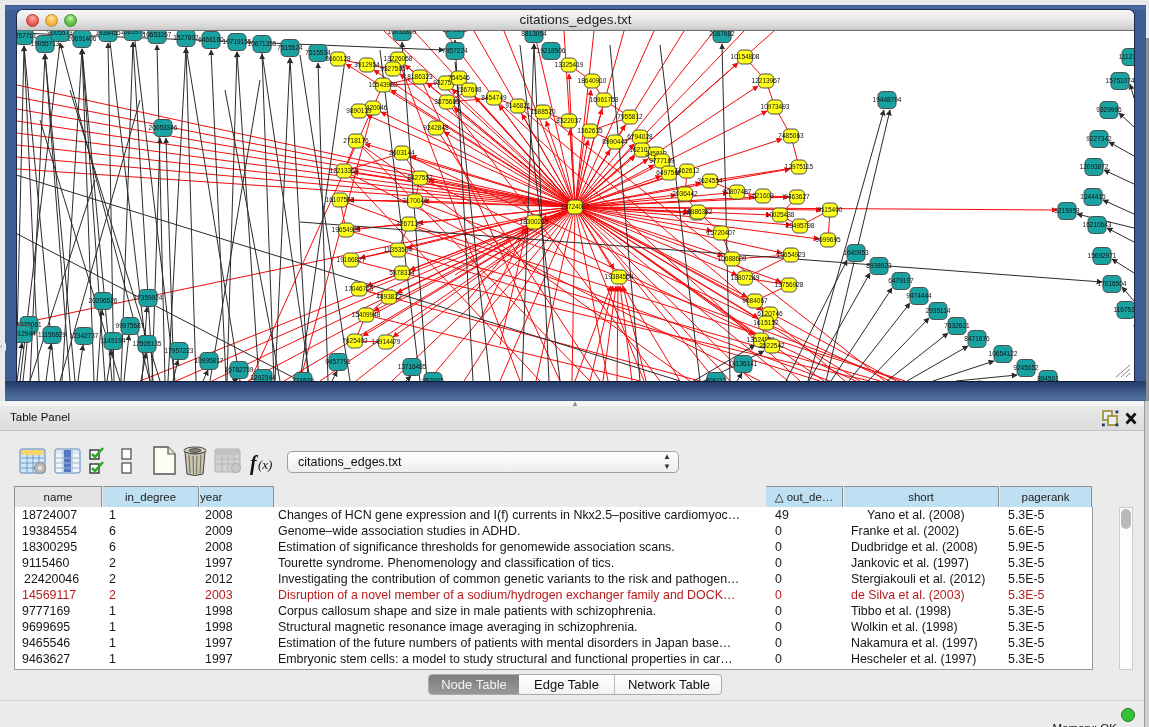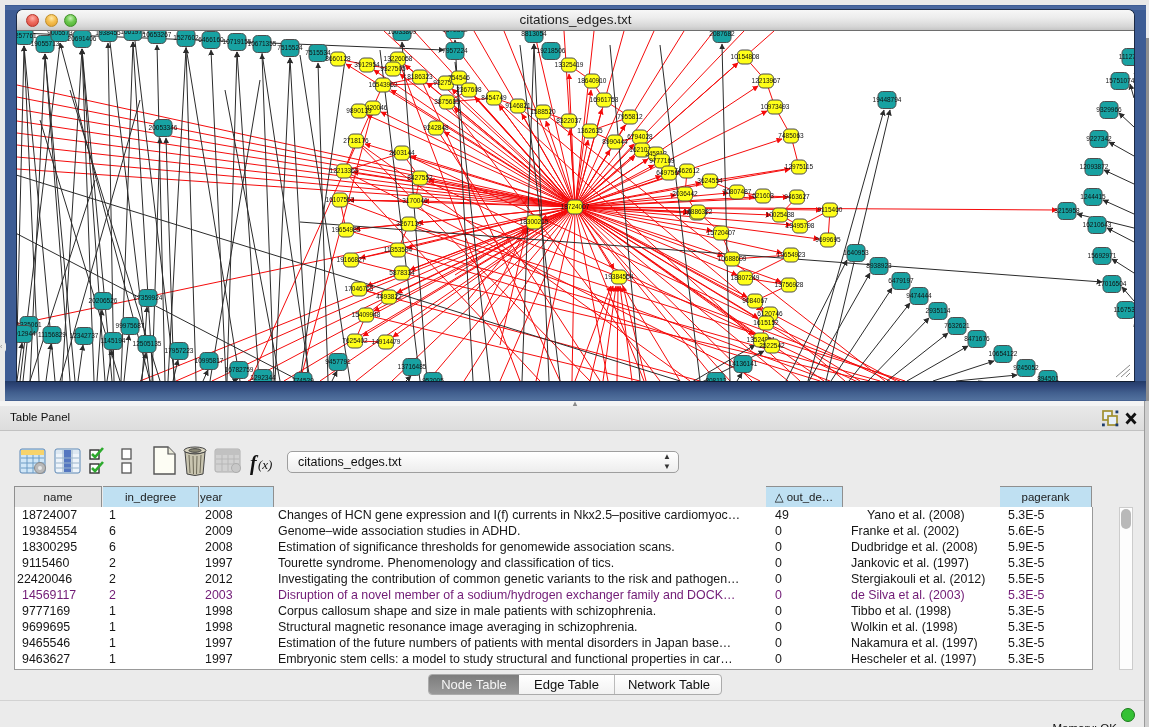--- a/index.html
+++ b/index.html
@@ -669,20 +669,21 @@
     <text x="234" y="26" font-family="Liberation Serif, serif" font-size="20" font-style="italic" font-weight="bold" fill="#111">f</text>
     <text x="242" y="25" font-family="Liberation Serif, serif" font-size="13" font-style="italic" fill="#111">(x)</text>
   </svg>
 <div style="position:absolute;left:287px;top:451px;width:392px;height:22px;background:linear-gradient(180deg,#ffffff,#ededed);border:1px solid #9e9e9e;border-radius:5px;font-size:12.5px;color:#111;line-height:20px;padding-left:10px;">citations_edges.txt<span style="position:absolute;right:7px;top:0px;font-size:8px;color:#333;line-height:10px;">▲<br>▼</span></div>
 <div style="position:absolute;left:14px;top:486px;width:1079px;height:21px;">
     <div style="position:absolute;left:0px;top:0;width:88px;height:22px;background:#e4e4e4;border:1px solid #8f8f8f;border-left:1px solid #8f8f8f;font-size:11.5px;text-align:center;line-height:21px;color:#1a1a1a;">name</div>
     <div style="position:absolute;left:89px;top:0;width:96px;height:22px;background:#bfe0f2;border:1px solid #8f8f8f;border-left:none;font-size:11.5px;text-align:center;line-height:21px;color:#1a1a1a;">in_degree</div>
     <div style="position:absolute;left:186px;top:0;width:74px;height:22px;background:#bfe0f2;border:1px solid #8f8f8f;border-left:none;font-size:11.5px;line-height:21px;color:#1a1a1a;">year</div>
     <div style="position:absolute;left:261px;top:0;width:490px;height:22px;background:#bfe0f2;border:1px solid #8f8f8f;border-left:none;font-size:11.5px;text-align:center;line-height:21px;color:#1a1a1a;margin-top:46px;">title</div>
     <div style="position:absolute;left:752px;top:0;width:77px;height:22px;background:#bfe0f2;border:1px solid #8f8f8f;border-left:none;font-size:11.5px;text-align:center;line-height:21px;color:#1a1a1a;">△ out_de…</div>
+    <div style="position:absolute;left:830px;top:0;width:155px;height:22px;background:#bfe0f2;border:1px solid #8f8f8f;border-left:none;font-size:11.5px;text-align:center;line-height:21px;color:#1a1a1a;">short</div>
     <div style="position:absolute;left:986px;top:0;width:92px;height:22px;background:#bfe0f2;border:1px solid #8f8f8f;border-left:none;font-size:11.5px;text-align:center;line-height:21px;color:#1a1a1a;">pagerank</div>
   </div>
 <div style="position:absolute;left:14px;top:507px;width:1079px;height:163px;background:#fff;border:1px solid #999;border-top:none;overflow:hidden;">
     <div style="position:absolute;top:0px;left:0;width:100%;height:16px;font-size:12.4px;line-height:16px;color:#151515;">
       <span style="position:absolute;left:7px;">18724007</span>
       <span style="position:absolute;left:94px;">1</span>
       <span style="position:absolute;left:190px;">2008</span>
       <span style="position:absolute;left:263px;width:496px;overflow:hidden;white-space:nowrap;">Changes of HCN gene expression and I(f) currents in Nkx2.5–positive cardiomyoc…</span>
       <span style="position:absolute;left:760px;">49</span>
       <span style="position:absolute;left:836px;margin-left:16px;">Yano et al. (2008)</span>
@@ -709,29 +710,29 @@
     <div style="position:absolute;top:48px;left:0;width:100%;height:16px;font-size:12.4px;line-height:16px;color:#151515;">
       <span style="position:absolute;left:7px;">9115460</span>
       <span style="position:absolute;left:94px;">2</span>
       <span style="position:absolute;left:190px;">1997</span>
       <span style="position:absolute;left:263px;width:496px;overflow:hidden;white-space:nowrap;">Tourette syndrome. Phenomenology and classification of tics.</span>
       <span style="position:absolute;left:760px;">0</span>
       <span style="position:absolute;left:836px;">Jankovic et al. (1997)</span>
       <span style="position:absolute;left:993px;">5.3E‑5</span>
     </div>
     <div style="position:absolute;top:64px;left:0;width:100%;height:16px;font-size:12.4px;line-height:16px;color:#151515;">
-      <span style="position:absolute;left:2px;">22420046</span>
+      <span style="position:absolute;left:9px;">22420046</span>
       <span style="position:absolute;left:94px;">2</span>
       <span style="position:absolute;left:190px;">2012</span>
       <span style="position:absolute;left:263px;width:496px;overflow:hidden;white-space:nowrap;">Investigating the contribution of common genetic variants to the risk and pathogen…</span>
       <span style="position:absolute;left:760px;">0</span>
       <span style="position:absolute;left:836px;">Stergiakouli et al. (2012)</span>
       <span style="position:absolute;left:993px;">5.5E‑5</span>
     </div>
-    <div style="position:absolute;top:80px;left:0;width:100%;height:16px;font-size:12.4px;line-height:16px;color:#701a75;">
+    <div style="position:absolute;top:80px;left:0;width:100%;height:16px;font-size:12.4px;line-height:16px;color:#b91c1c;">
       <span style="position:absolute;left:7px;">14569117</span>
       <span style="position:absolute;left:94px;">2</span>
       <span style="position:absolute;left:190px;">2003</span>
       <span style="position:absolute;left:263px;width:496px;overflow:hidden;white-space:nowrap;">Disruption of a novel member of a sodium/hydrogen exchanger family and DOCK…</span>
       <span style="position:absolute;left:760px;">0</span>
       <span style="position:absolute;left:836px;">de Silva et al. (2003)</span>
       <span style="position:absolute;left:993px;">5.3E‑5</span>
     </div>
     <div style="position:absolute;top:96px;left:0;width:100%;height:16px;font-size:12.4px;line-height:16px;color:#151515;">
       <span style="position:absolute;left:7px;">9777169</span>

